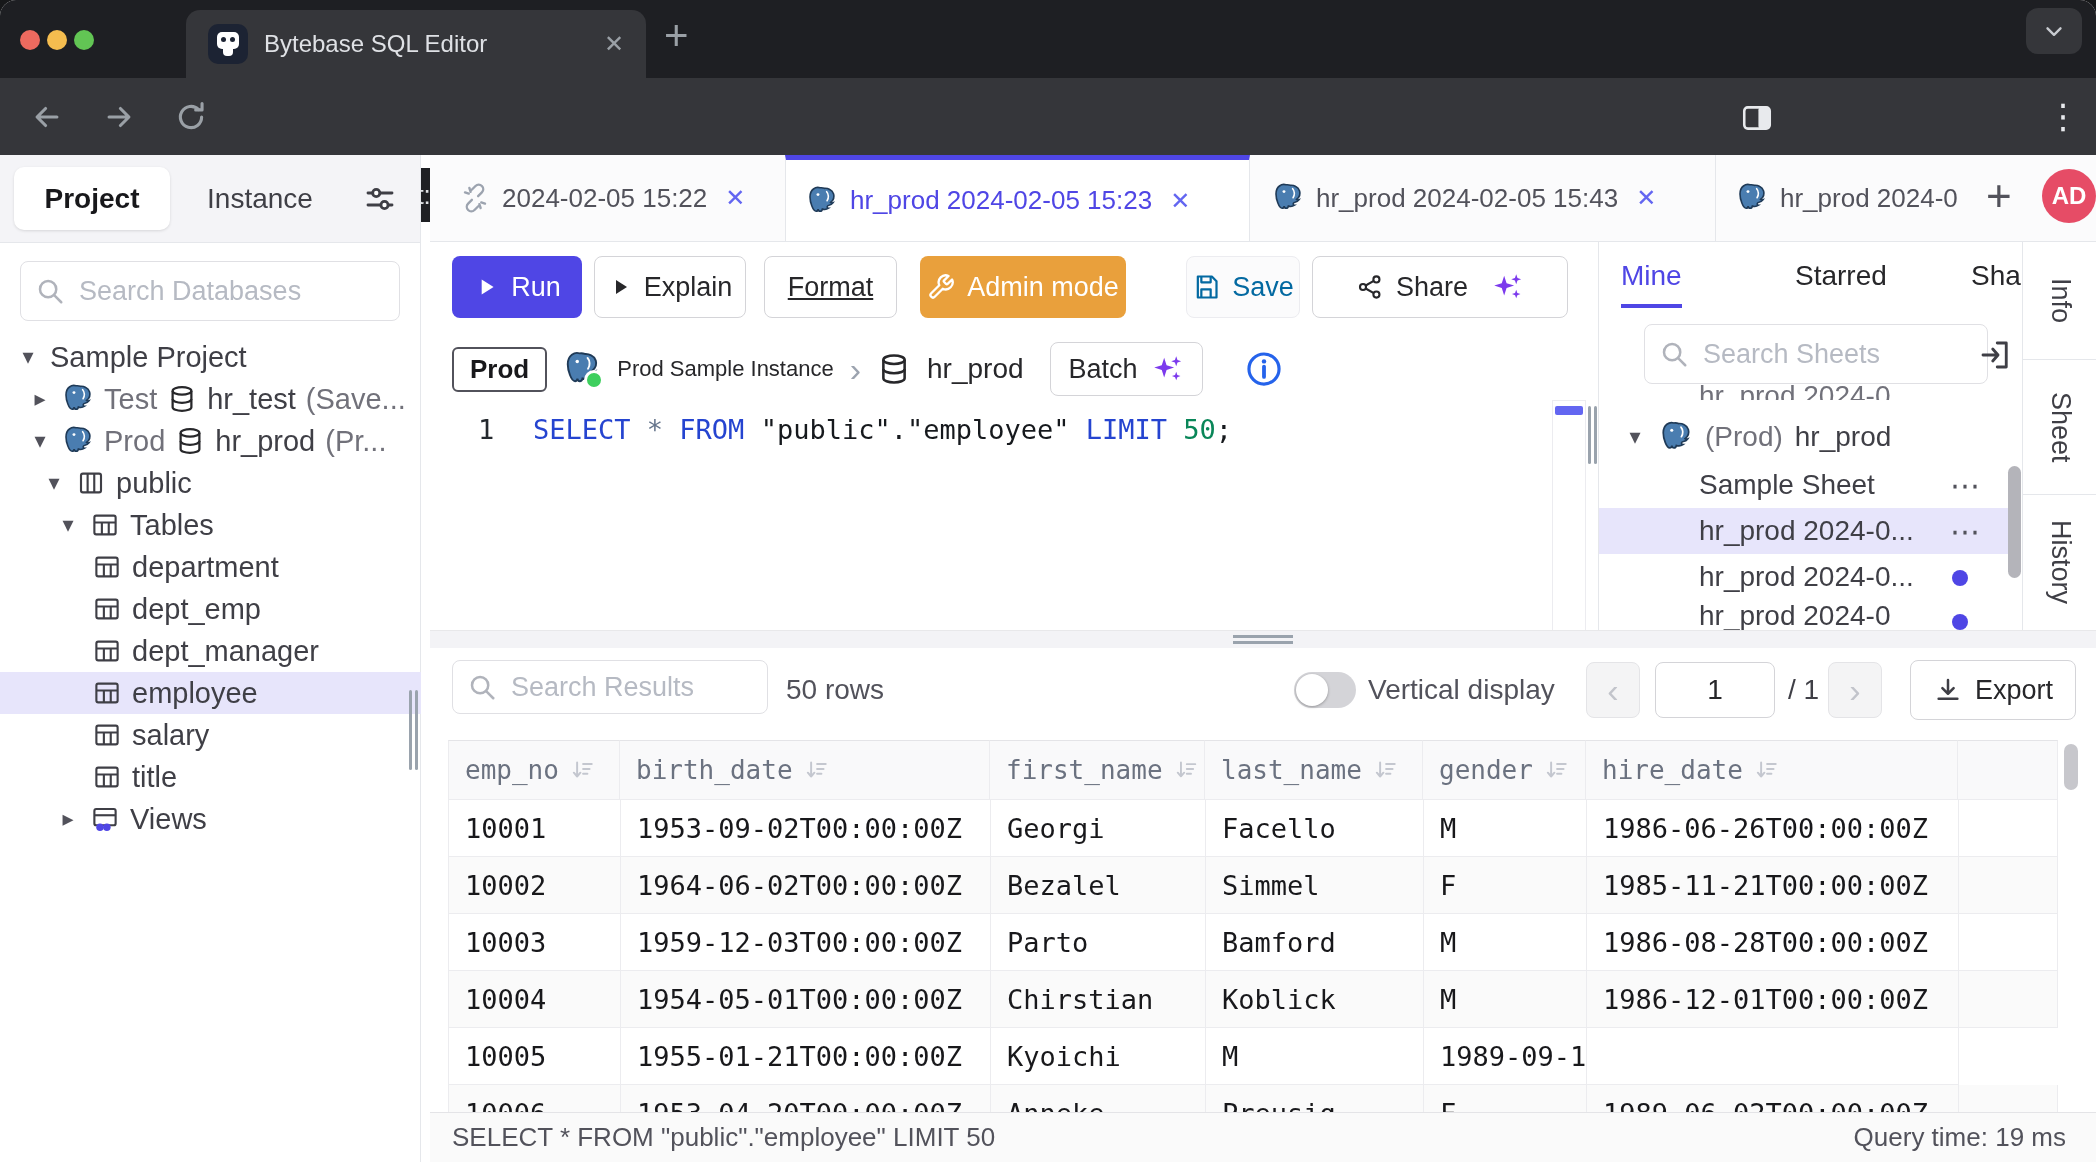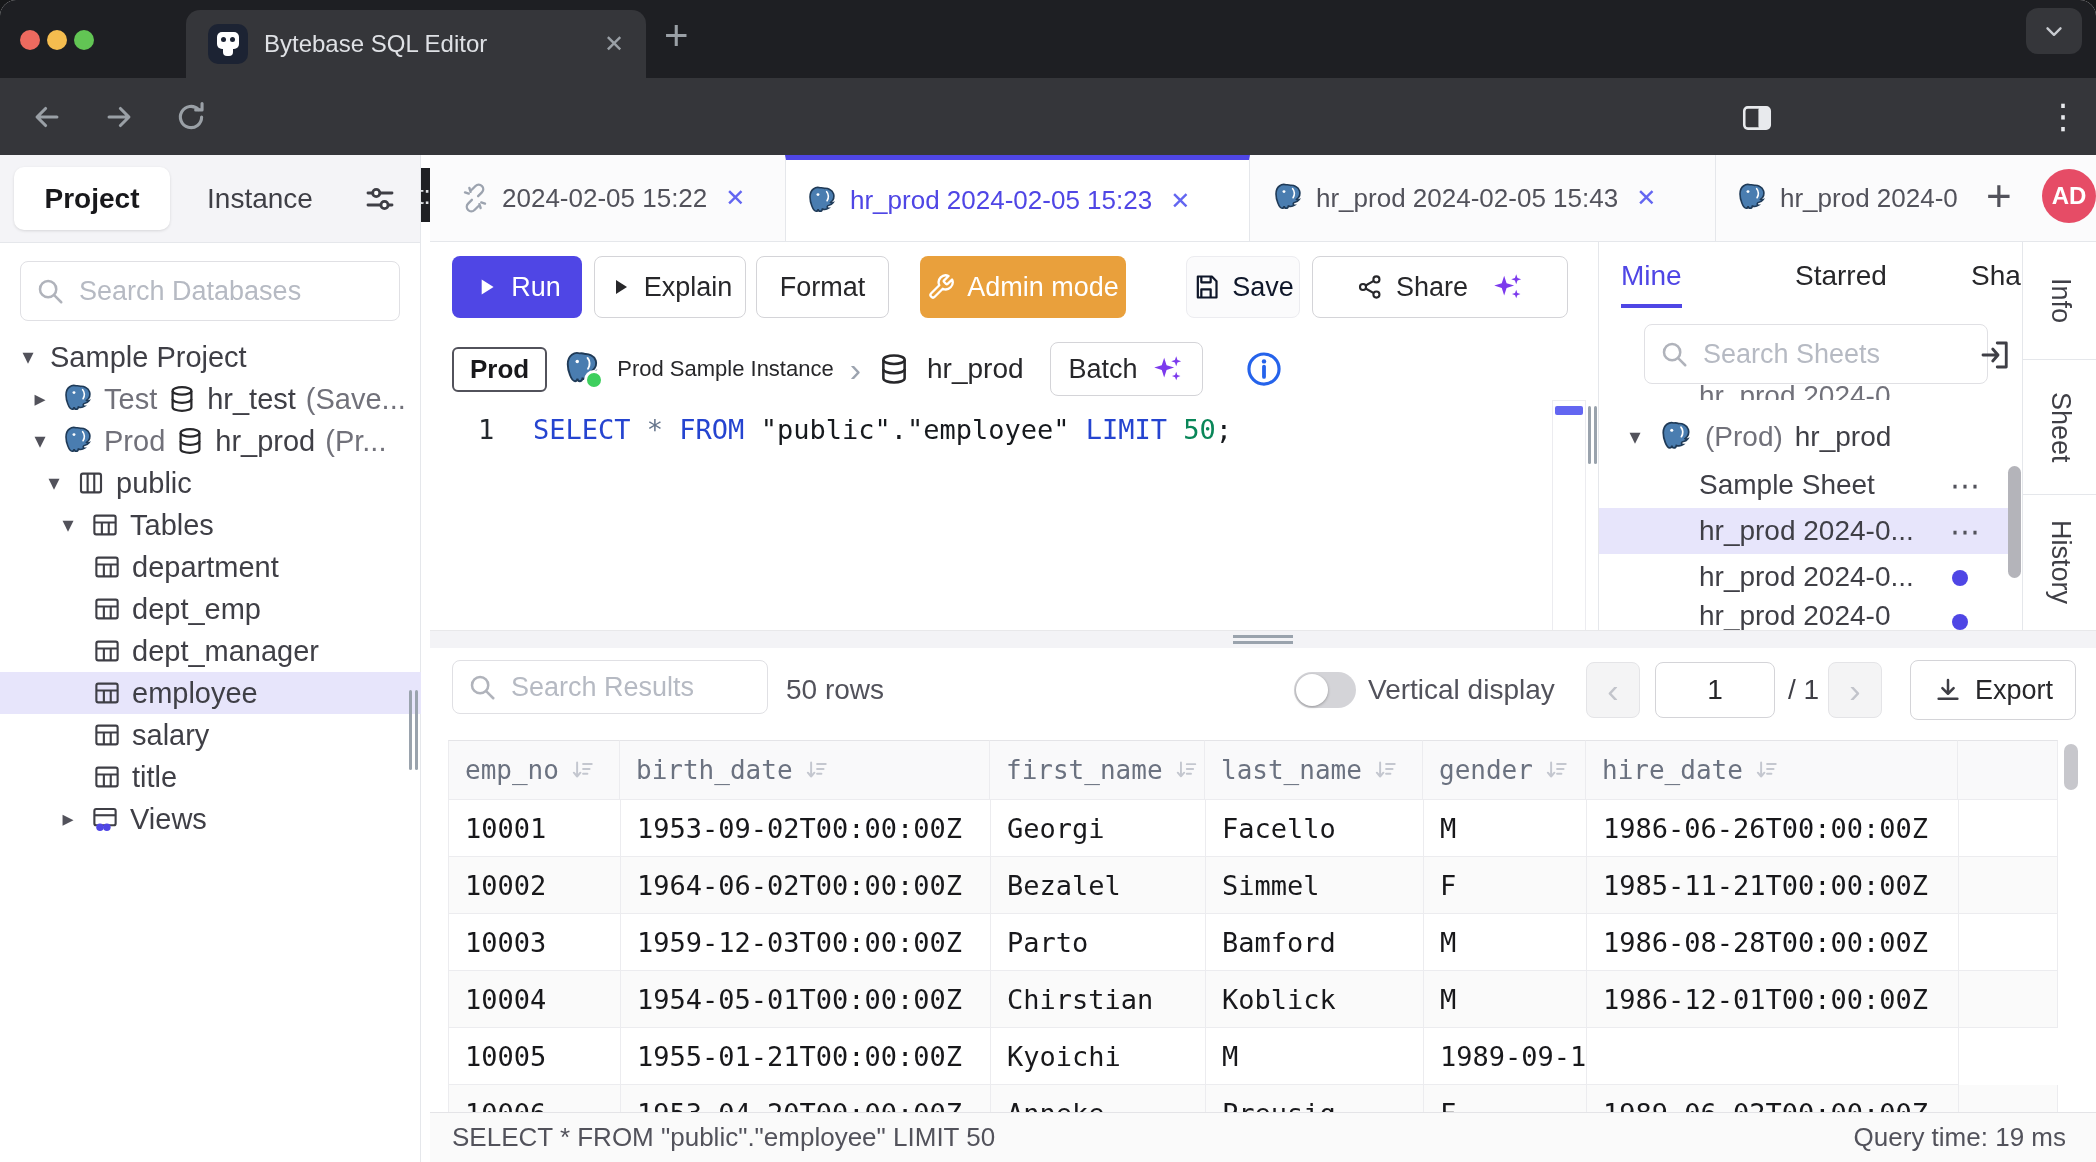--- a/index.html
+++ b/index.html
@@ -361,30 +361,30 @@
           <use href="#i-play"></use>
         </svg>
       <span>Run</span>
     </div>
     <div class="abs btn light" style="left:164px;top:14px;width:152px;height:62px;">
       <svg class="ic" width="24" height="24">
           <use href="#i-play"></use>
         </svg>
       <span>Explain</span>
     </div>
-    <div class="abs btn light" style="left:326px;top:14px;width:133px;height:62px;">
+    <div class="abs btn light" style="left:334px;top:14px;width:133px;height:62px;text-decoration:underline;">
       <span>Format</span>
     </div>
     <div class="abs btn" style="left:490px;top:14px;width:206px;height:62px;background:#e9a03c;color:#fff;font-weight:500;">
       <svg class="ic" width="28" height="28">
           <use href="#i-wrench"></use>
         </svg>
       <span>Admin mode</span>
     </div>
-    <div class="abs btn" style="left:756px;top:14px;width:114px;height:62px;background:#fbfbfc;border:1px solid #ececf0;color:#0f172a;">
+    <div class="abs btn" style="left:756px;top:14px;width:114px;height:62px;background:#fbfbfc;border:1px solid #ececf0;color:#0369a1;">
       <svg class="ic" width="28" height="28">
           <use href="#i-save"></use>
         </svg>
       <span>Save</span>
     </div>
     <div class="abs btn light" style="left:882px;top:14px;width:256px;height:62px;">
       <svg class="ic" width="28" height="28">
           <use href="#i-share"></use>
         </svg>
       <span>Share</span>

